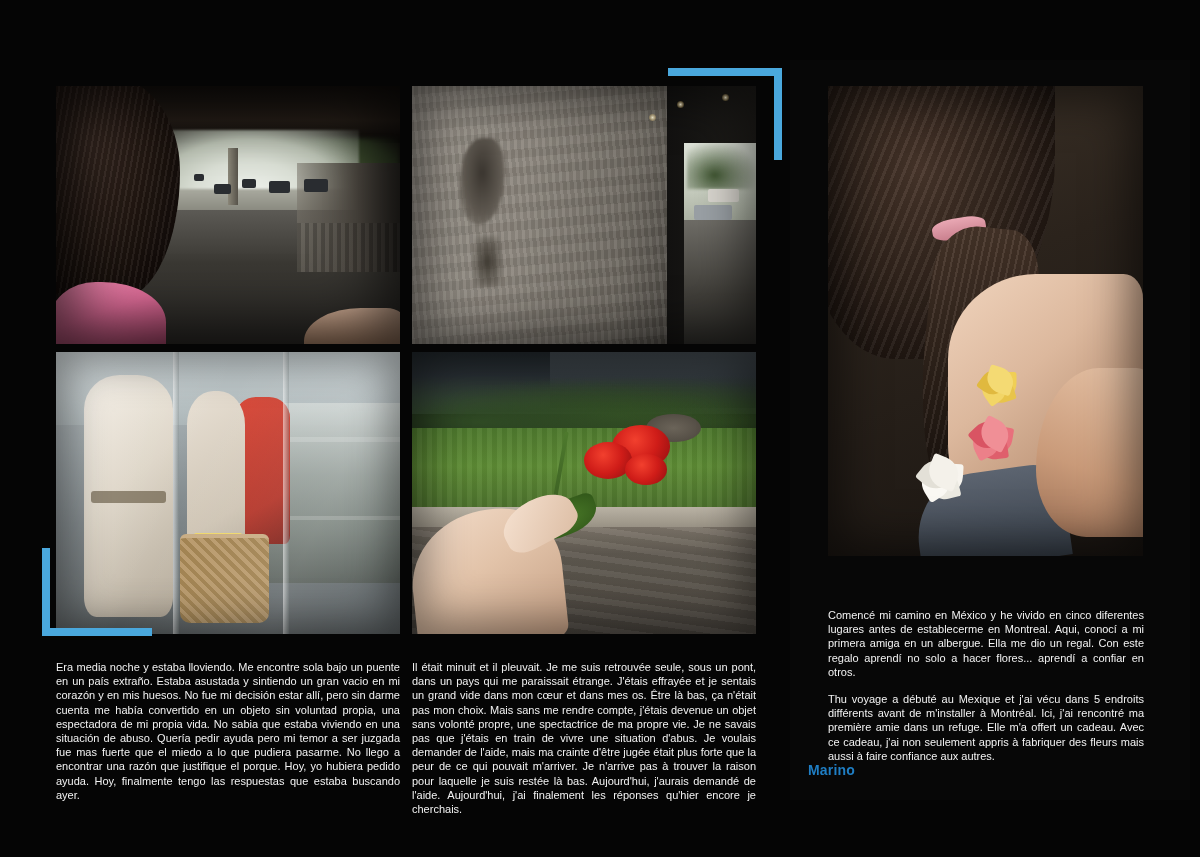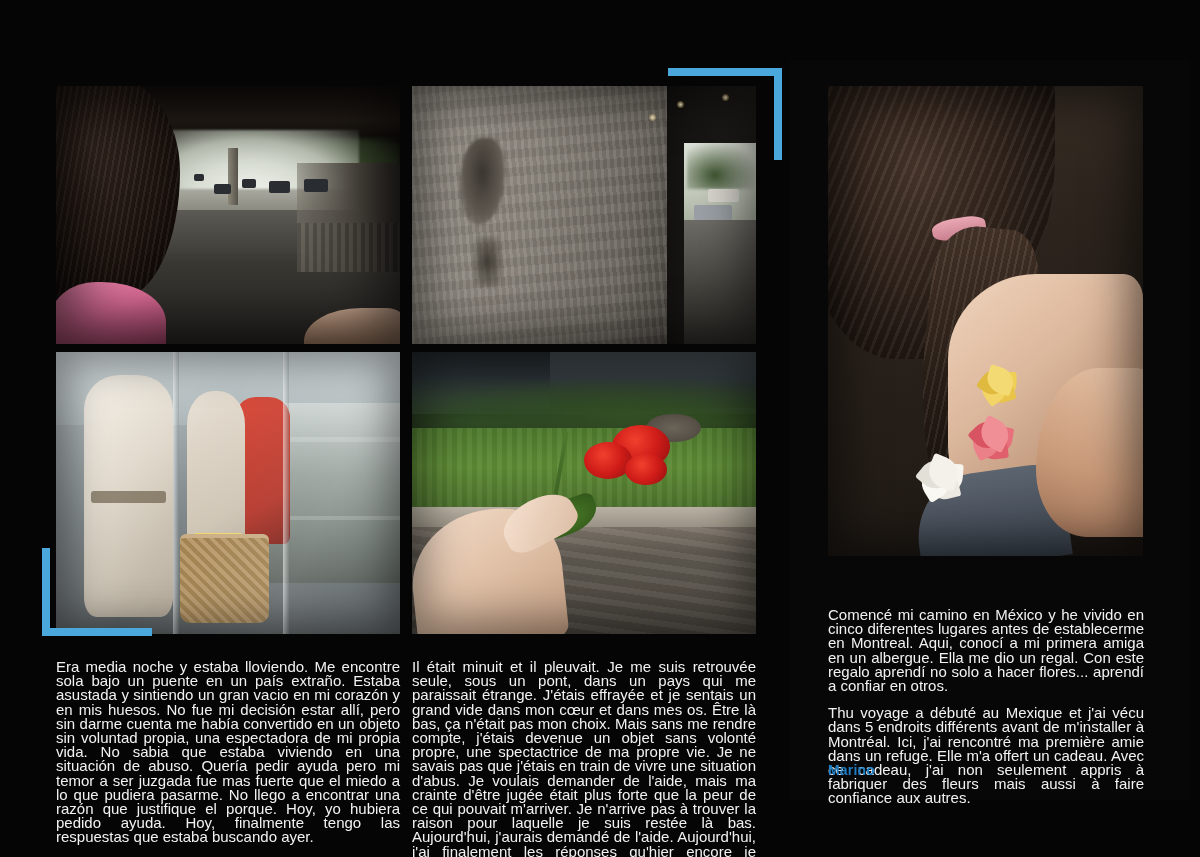--- a/index.html
+++ b/index.html
@@ -42,21 +42,21 @@
   }
   .bracket span {
     position: absolute;
     background: #4aa8dd;
     display: block;
   }
 
   
   .col-text {
     position: absolute;
-    font-size: 15px;
+    font-size: 11px;
     line-height: 14.2px;
     color: #f2f2f2;
     text-align: justify;
     font-family: "Liberation Sans", sans-serif;
   }
   .col-text p {
     margin: 0 0 13px 0;
   }
   .signature {
     position: absolute;
@@ -553,15 +553,15 @@
 
   <div class="col-text" style="left:412px; top:660px; width:344px;">
     <p>Il était minuit et il pleuvait. Je me suis retrouvée seule, sous un pont, dans un pays qui me paraissait étrange. J'étais effrayée et je sentais un grand vide dans mon cœur et dans mes os. Être là bas, ça n'était pas mon choix. Mais sans me rendre compte, j'étais devenue un objet sans volonté propre, une spectactrice de ma propre vie. Je ne savais pas que j'étais en train de vivre une situation d'abus. Je voulais demander de l'aide, mais ma crainte d'être jugée était plus forte que la peur de ce qui pouvait m'arriver. Je n'arrive pas à trouver la raison pour laquelle je suis restée là bas. Aujourd'hui, j'aurais demandé de l'aide. Aujourd'hui, j'ai finalement les réponses qu'hier encore je cherchais.</p>
   </div>
 
   <div class="col-text" style="left:828px; top:608px; width:316px;">
     <p>Comencé mi camino en México y he vivido en cinco diferentes lugares antes de establecerme en Montreal.  Aqui, conocí a mi primera amiga en un albergue.  Ella me dio un regal.  Con este regalo aprendí no solo a hacer flores... aprendí a confiar en otros.</p>
     <p>Thu voyage a débuté au Mexique et j'ai vécu dans 5 endroits différents avant de m'installer à Montréal. Ici, j'ai rencontré ma première amie dans un refuge. Elle m'a offert un cadeau. Avec ce cadeau, j'ai non seulement appris  à fabriquer des fleurs mais aussi à faire confiance aux autres.</p>
   </div>
 
-  <div class="signature" style="left:828px; top:762px;">Marino</div>
+  <div class="signature" style="left:808px; top:762px;">Marino</div>
 
 </div>
 
 </body></html>

